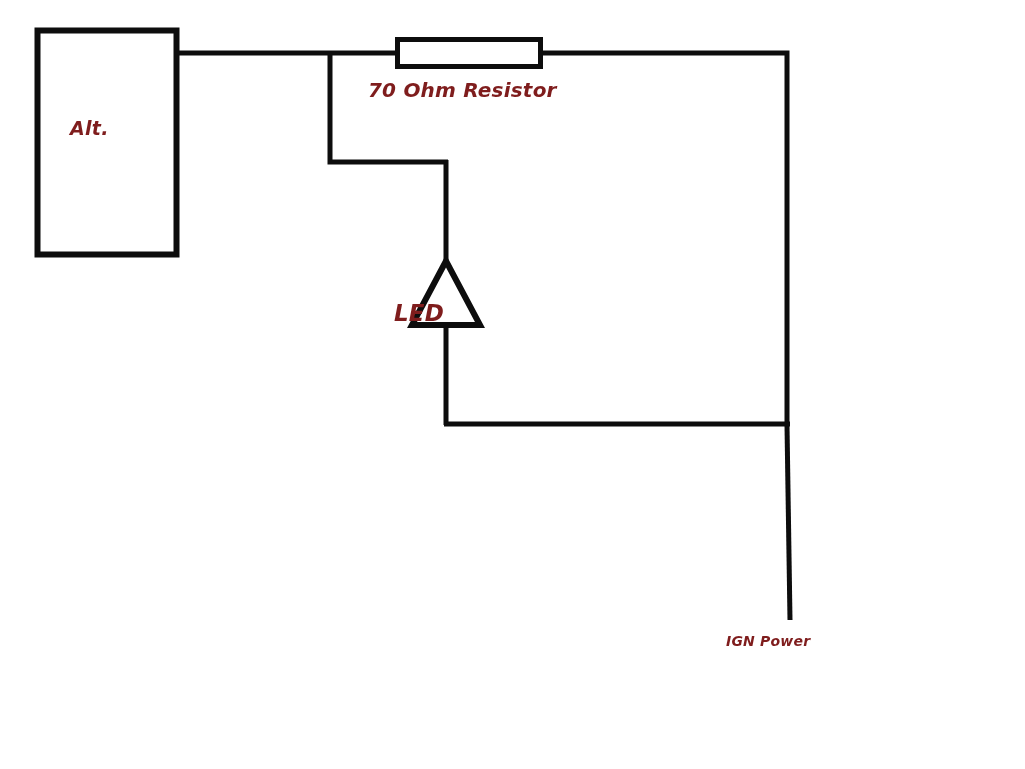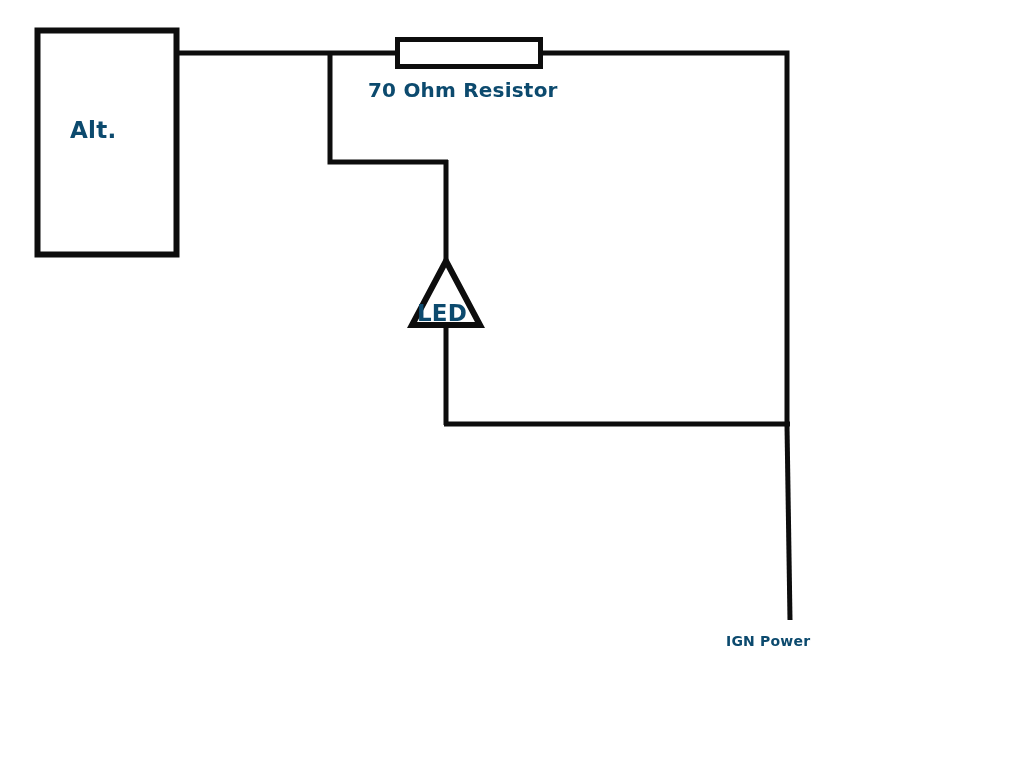--- a/index.html
+++ b/index.html
@@ -42,40 +42,41 @@
     fill: #ffffff;
   }
   .led-triangle {
     stroke: #0d0d0d;
     stroke-width: 6;
     fill: #ffffff;
     stroke-linejoin: miter;
   }
   .label {
     position: absolute;
-    color: #0c4a6e;
+    color: #7f1d1d;
     font-family: "DejaVu Sans", sans-serif;
     font-weight: bold;
     white-space: nowrap;
     user-select: none;
+    font-style: italic;
   }
   #label-alt {
     left: 70px;
     top: 117px;
-    font-size: 23px;
+    font-size: 19px;
     letter-spacing: 0.3px;
   }
   #label-resistor {
     left: 368px;
     top: 78px;
     font-size: 20px;
     letter-spacing: 0.2px;
   }
   #label-led {
-    left: 417px;
+    left: 394px;
     top: 300px;
     font-size: 23px;
     letter-spacing: 0.2px;
     z-index: 5;
   }
   #label-ign {
     left: 726px;
     top: 633px;
     font-size: 14px;
     letter-spacing: 0.2px;

